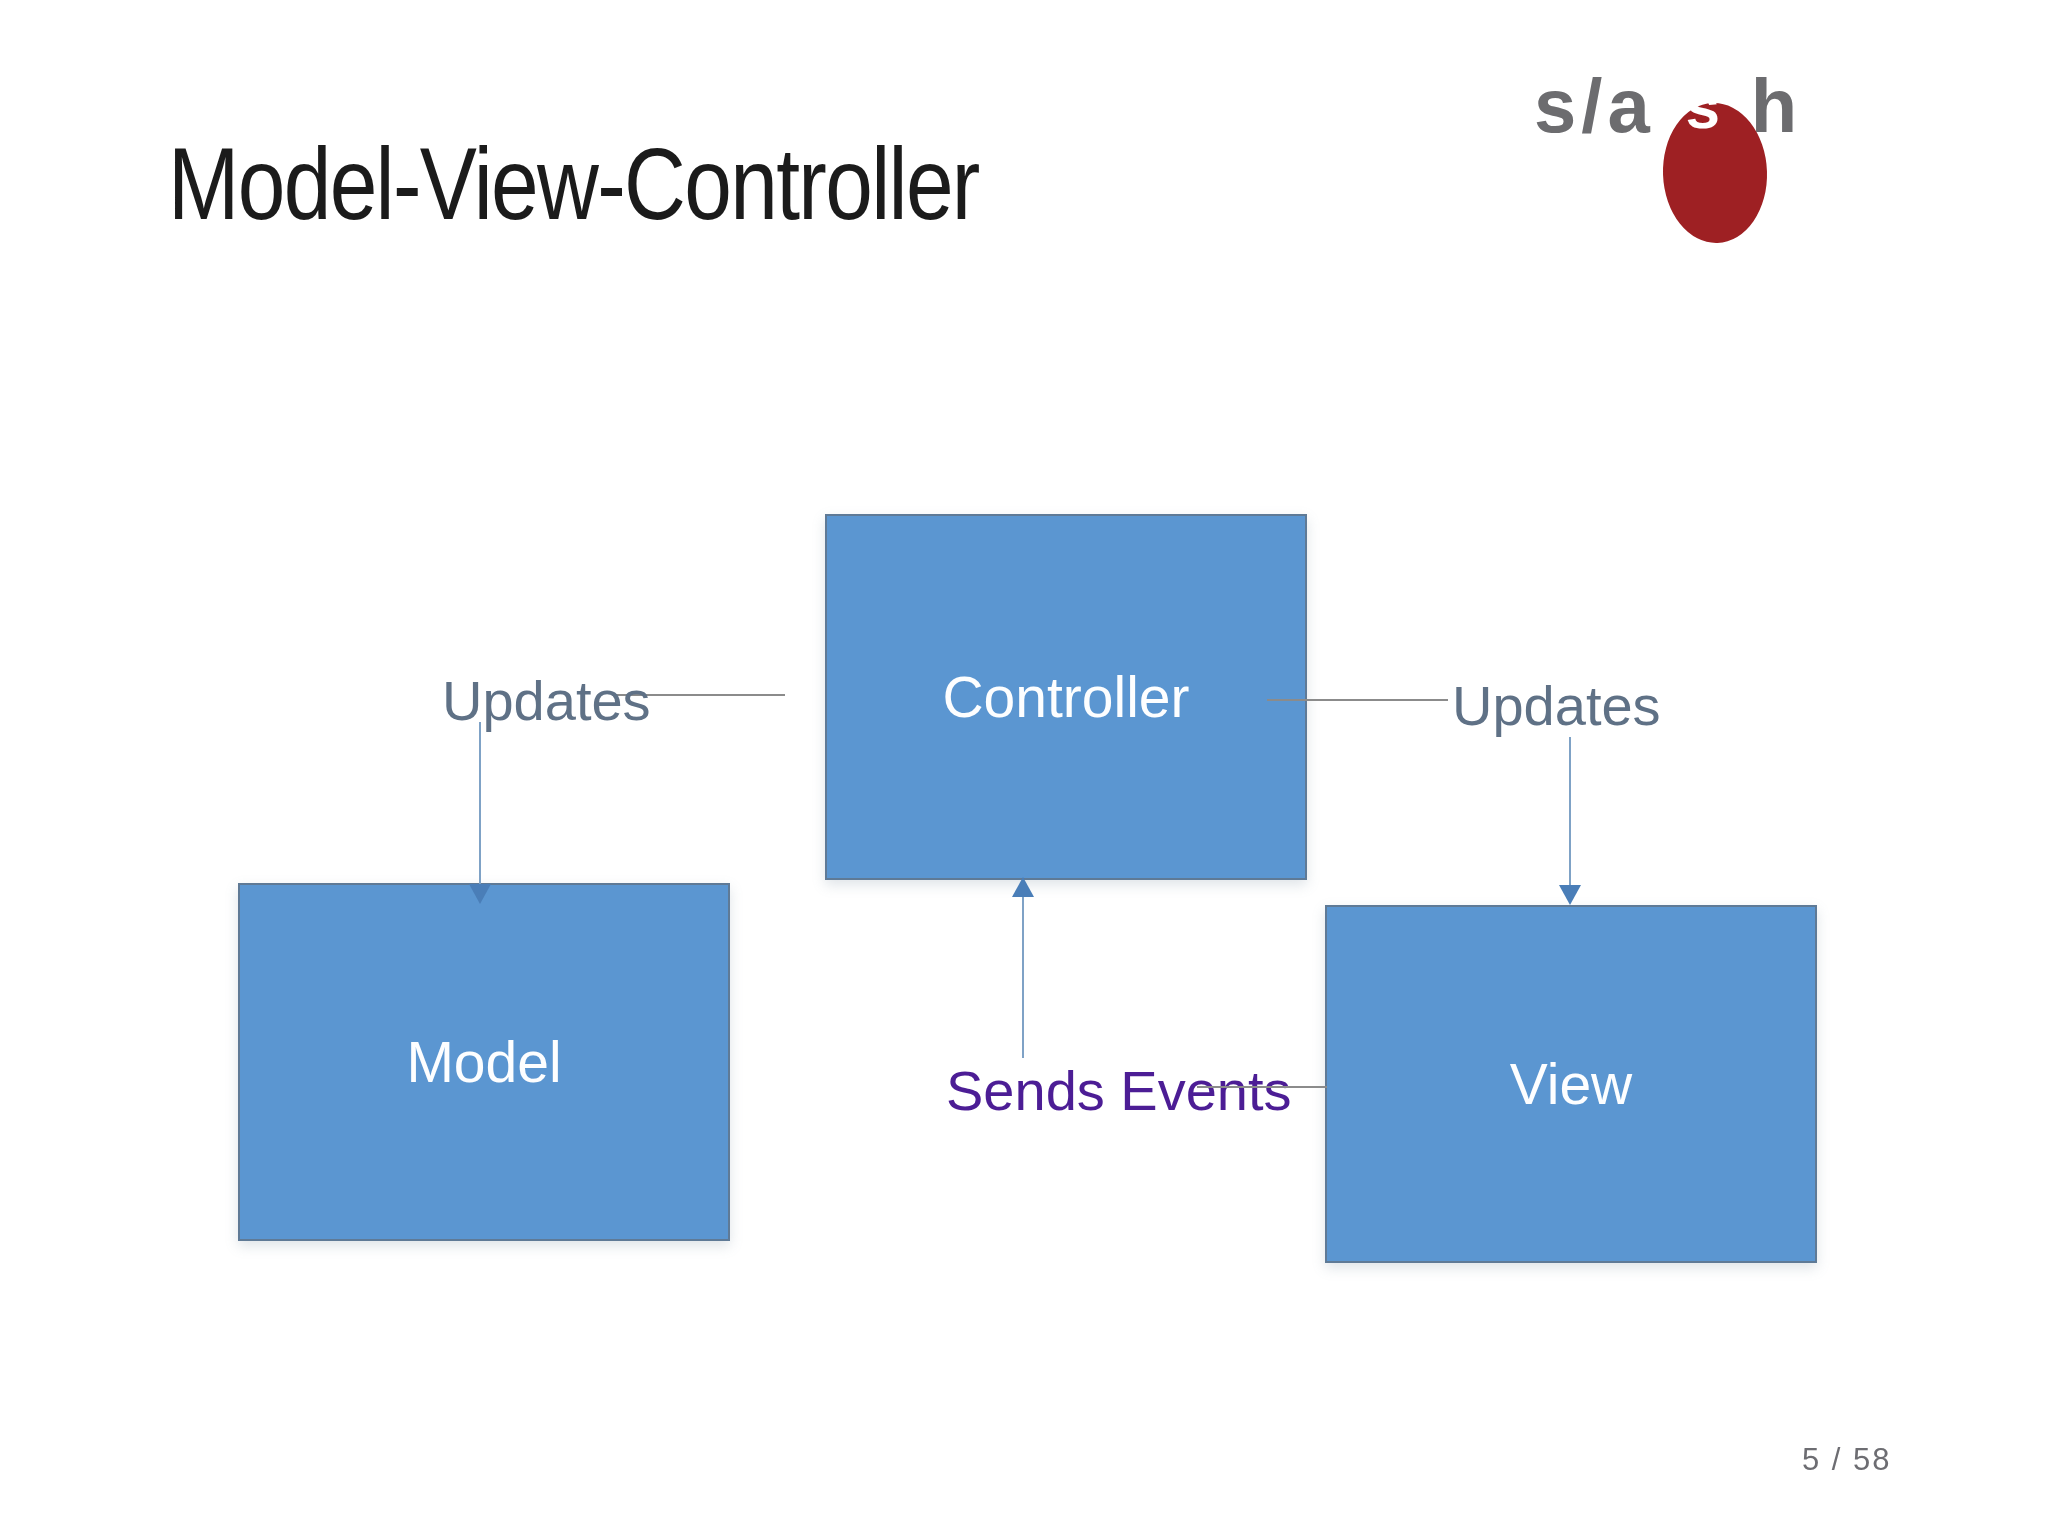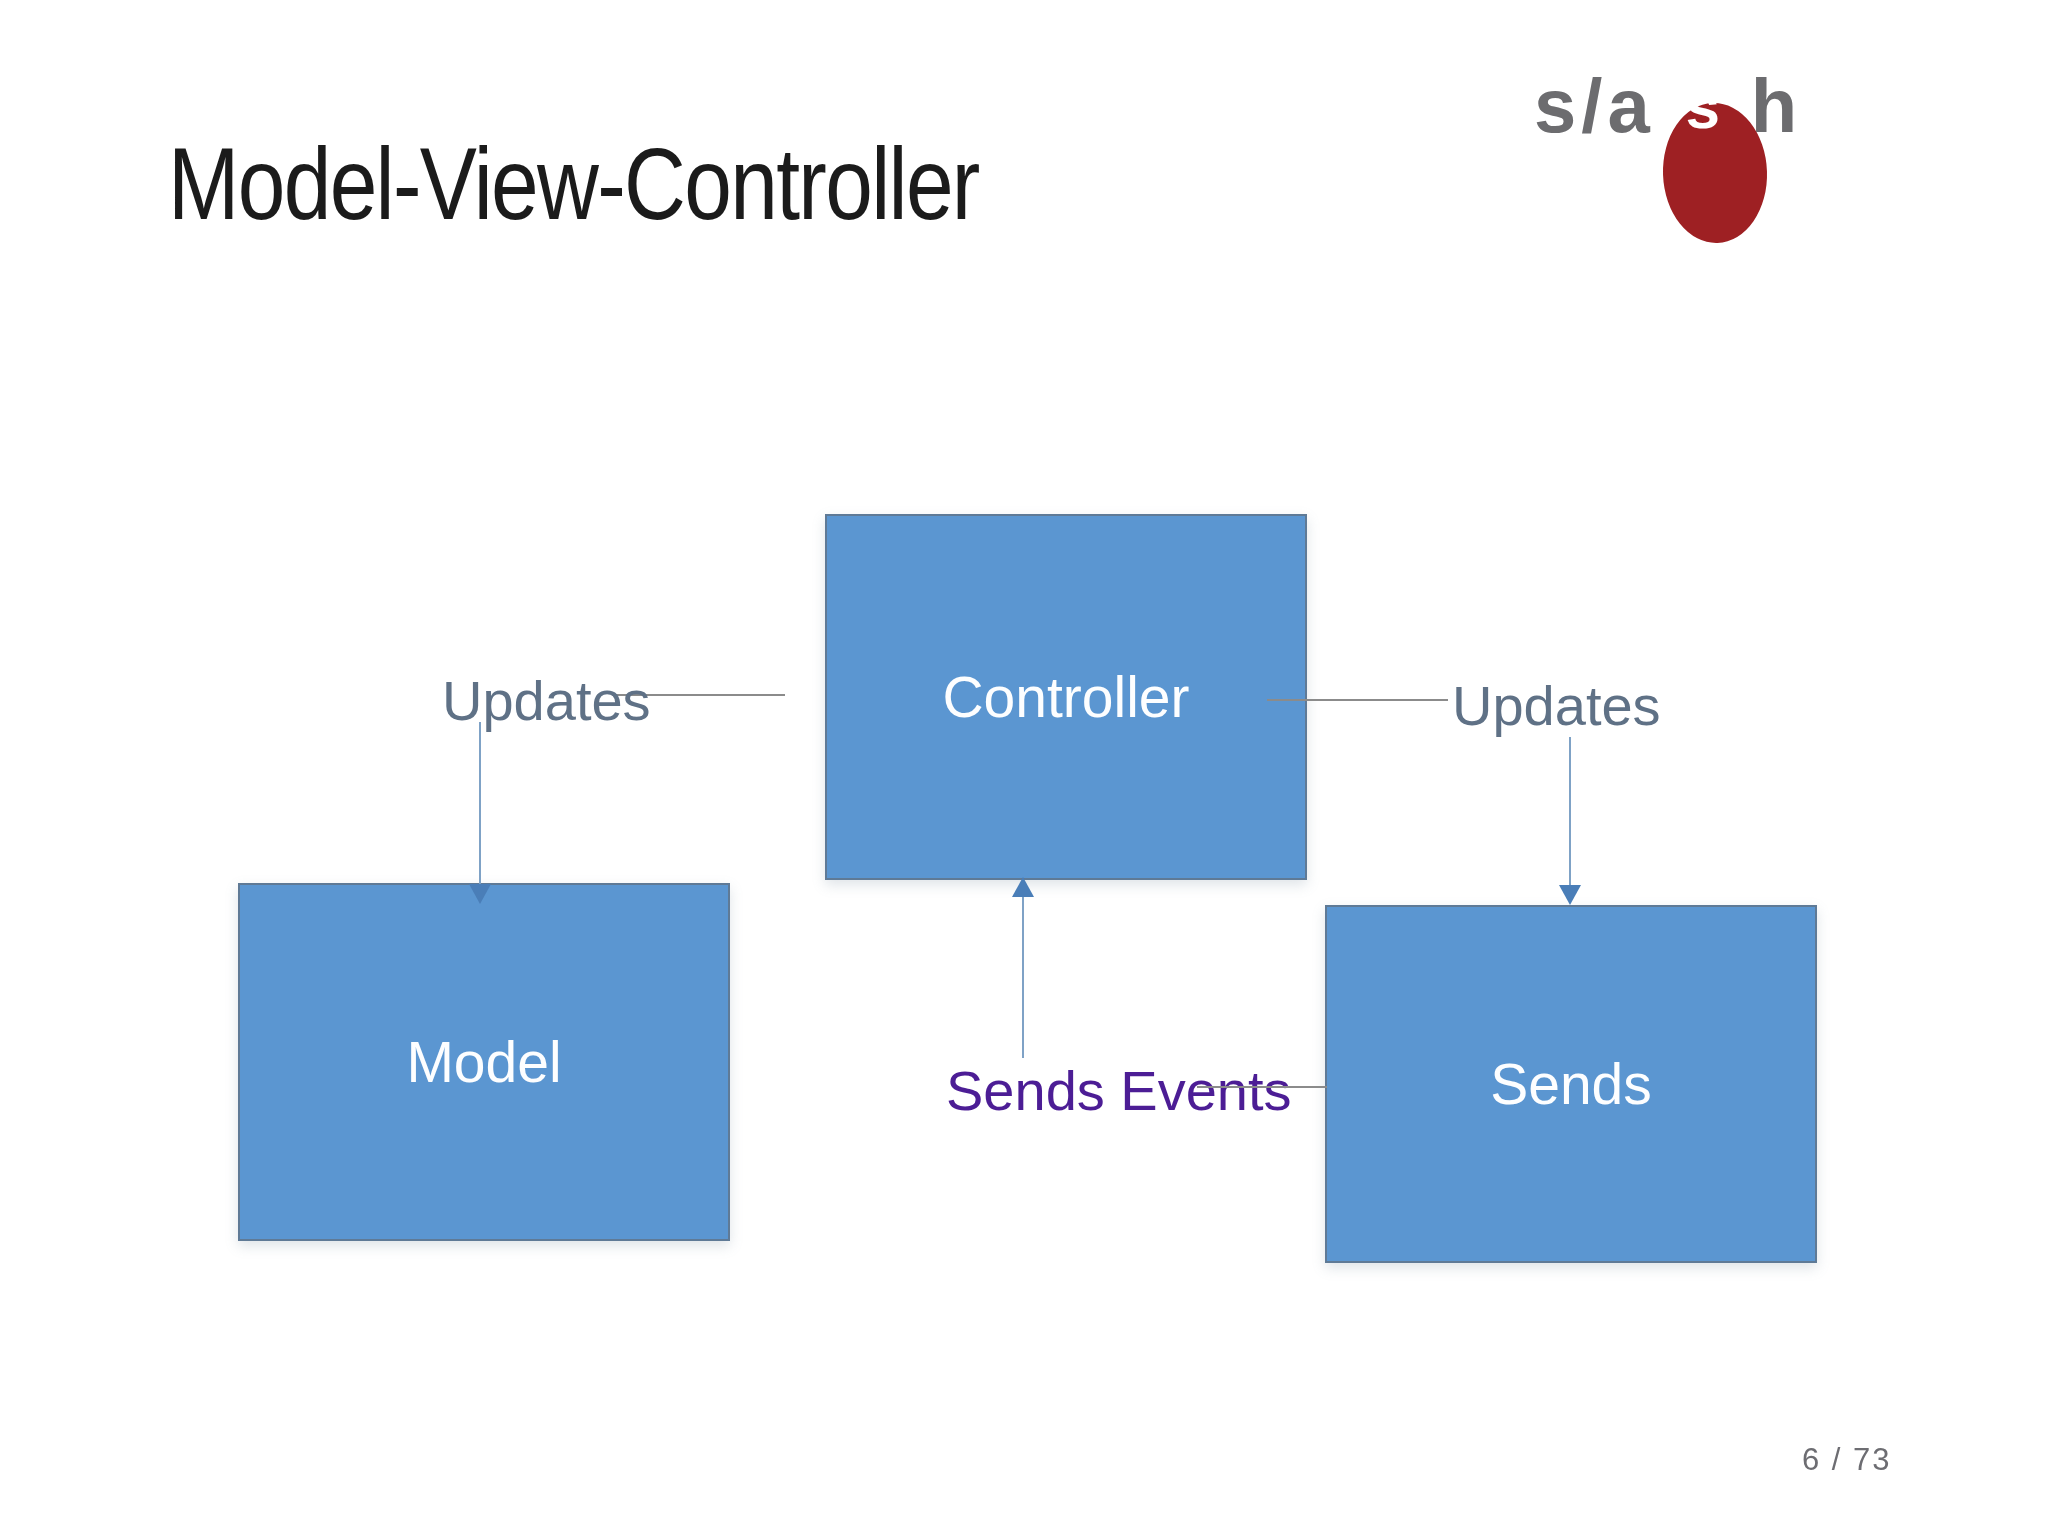--- a/index.html
+++ b/index.html
@@ -99,33 +99,33 @@
     <div class="logo-row logo-row1"><span>s/a</span><span class="logo-emph">s</span><span>h</span></div>
   </div>
 
   <div class="node" id="node-controller">
     <span class="node-label">Controller</span>
   </div>
   <div class="node" id="node-model">
     <span class="node-label">Model</span>
   </div>
   <div class="node" id="node-view">
-    <span class="node-label">Sends</span>
+    <span class="node-label">View</span>
   </div>
 
   <div class="hline" id="hline-left"></div>
   <div class="edge-label" id="label-updates-left">Updates</div>
   <div class="vline" id="vline-left"></div>
   <div class="arrow-down" id="arrow-to-model"></div>
 
   <div class="hline" id="hline-right"></div>
   <div class="edge-label" id="label-updates-right">Updates</div>
   <div class="vline" id="vline-right"></div>
   <div class="arrow-down" id="arrow-to-view"></div>
 
   <div class="vline" id="vline-sends"></div>
   <div class="arrow-up" id="arrow-to-controller"></div>
   <div class="edge-label" id="label-sends-events">Sends Events</div>
   <div class="hline" id="hline-sends"></div>
 
-  <div class="page-num">6 / 73</div>
+  <div class="page-num">5 / 58</div>
 
 </div>
 
 </body></html>

